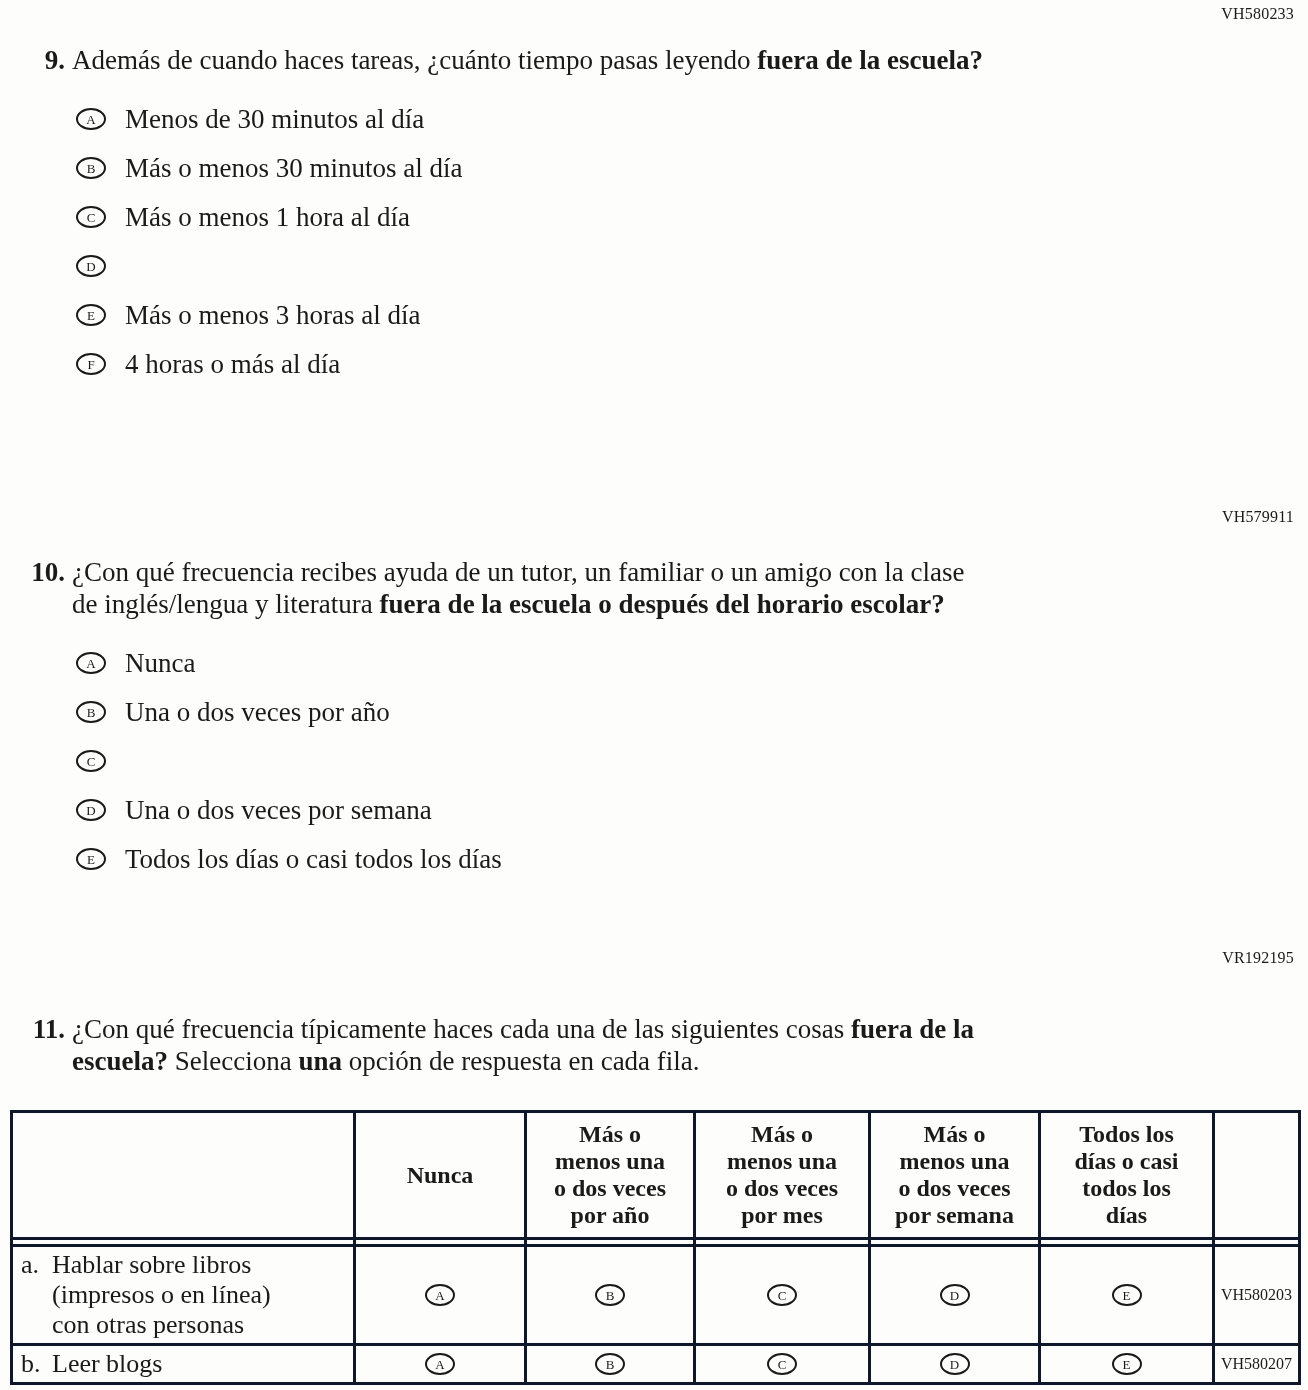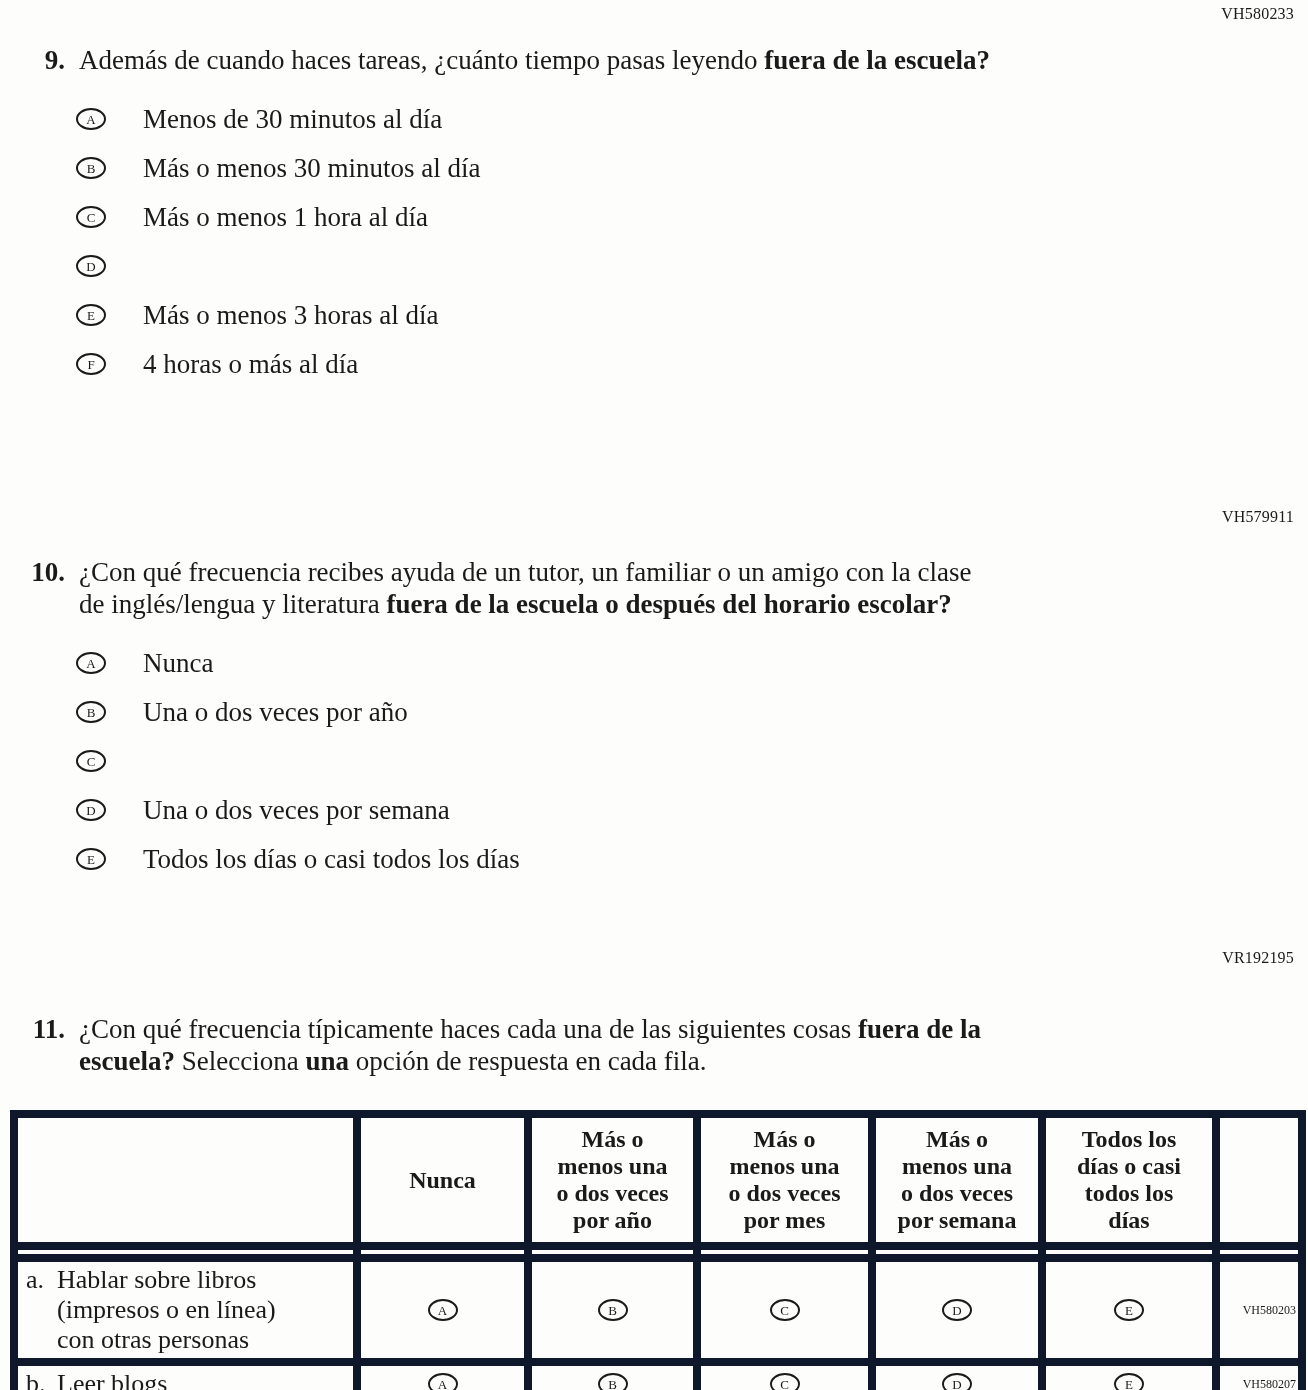--- a/index.html
+++ b/index.html
@@ -33,21 +33,21 @@
   .q-head { display: flex; align-items: flex-start; }
   .qnum {
     flex: none;
     width: 40px;
     text-align: right;
     font-weight: bold;
     font-size: 27px;
     line-height: 32px;
   }
   .qtext {
-    margin-left: 14px;
+    margin-left: 7px;
     width: 1040px;
     font-size: 27px;
     line-height: 32px;
     white-space: pre-line;
   }
   .qtext b { font-weight: bold; }
 
   
   .opts { list-style: none; margin: 27px 0 0 0; padding: 0 0 0 51px; }
   .opt { display: flex; align-items: center; height: 32px; margin-bottom: 17px; }
@@ -57,54 +57,54 @@
     align-items: center;
     justify-content: center;
     width: 26px;
     height: 18px;
     border: 2px solid #1a1a1a;
     border-radius: 50%;
     font-size: 13px;
     line-height: 1;
     background: transparent;
   }
-  .opt-label { margin-left: 37px; font-size: 27px; white-space: nowrap; }
+  .opt-label { margin-left: 19px; font-size: 27px; white-space: nowrap; }
 
   
   #q11-table {
     position: absolute;
     top: 1110px;
     left: 10px;
     width: 1288px;
     border-collapse: collapse;
     table-layout: fixed;
   }
-  #q11-table th, #q11-table td { border: 8px solid #0f172a; }
+  #q11-table th, #q11-table td { border: 3px solid #0f172a; }
   #q11-table th {
     height: 124px;
     padding: 0 4px;
     font-size: 24px;
     line-height: 27px;
     font-weight: bold;
     text-align: center;
     vertical-align: middle;
     white-space: pre-line;
   }
   .gap-row td { height: 4px; padding: 0; }
   .row-a td { height: 92px; }
   .row-b td { height: 32px; }
   td.item-cell { vertical-align: middle; padding: 2px 6px 2px 8px; }
   .item-inner { display: flex; font-size: 26px; line-height: 30px; }
   .row-letter { flex: none; width: 31px; }
   .row-label { white-space: pre-line; }
   td.ans { text-align: center; vertical-align: middle; }
   td.code-cell {
-    text-align: right;
+    text-align: center;
     vertical-align: middle;
-    font-size: 12px;
+    font-size: 16px;
     padding: 0 2px;
   }
 </style>
 </head>
 <body>
 
 <div class="vcode" id="code-q9">VH580233</div>
 <div class="vcode" id="code-q10">VH579911</div>
 <div class="vcode" id="code-q11">VR192195</div>
 

